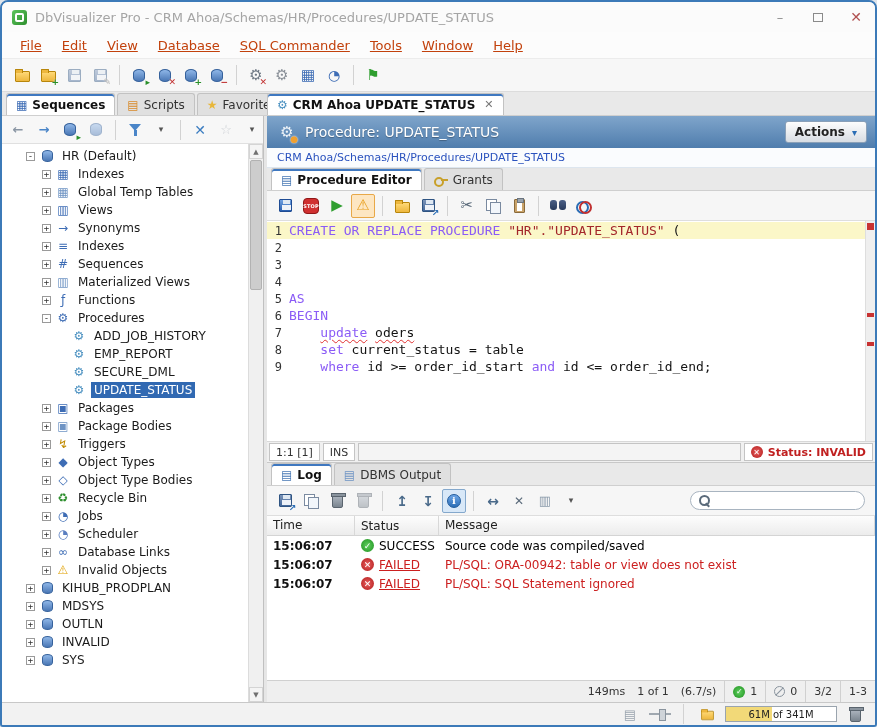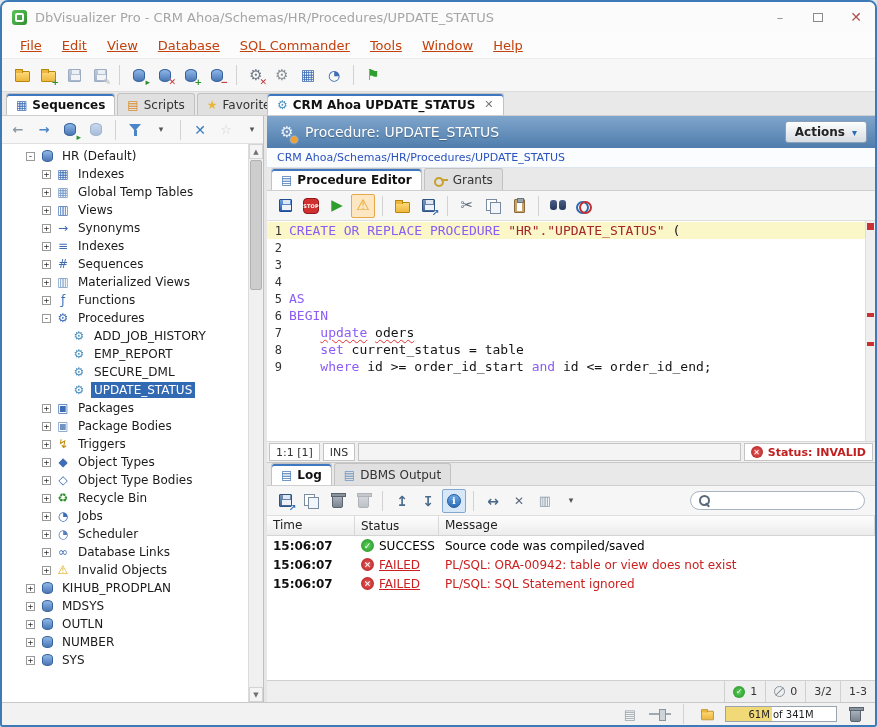--- a/index.html
+++ b/index.html
@@ -492,21 +492,21 @@
               <span class="ticon">
                 <i class="ic-db ic-db-sm"></i>
               </span>
               <span class="tlabel">OUTLN</span>
             </div>
             <div class="trow" style="padding-left: 24px;">
               <span class="texp">+</span>
               <span class="ticon">
                 <i class="ic-db ic-db-sm"></i>
               </span>
-              <span class="tlabel">NUMBER</span>
+              <span class="tlabel">INVALID</span>
             </div>
             <div class="trow" style="padding-left: 24px;">
               <span class="texp">+</span>
               <span class="ticon">
                 <i class="ic-db ic-db-sm"></i>
               </span>
               <span class="tlabel">SYS</span>
             </div>
           </div>
         <div class="scrollbar">
@@ -724,20 +724,25 @@
                 <div class="lc-time">15:06:07</div>
                 <div class="lc-status">
                   <span class="st-fail">✕</span>
                   <span class="failtxt">FAILED</span>
                 </div>
                 <div class="lc-msg msgfail">PL/SQL: SQL Statement ignored</div>
               </div>
             </div>
         </div>
         <div class="lfooter">
+          <div class="fseg first">
+            <span>149ms</span>
+            <span>1 of 1</span>
+            <span>(6.7/s)</span>
+          </div>
           <div class="fseg">
             <span class="st-ok mini">✓</span>
             <span>1</span>
           </div>
           <div class="fseg">
             <span class="st-skip"></span>
             <span>0</span>
           </div>
           <div class="fseg">3/2</div>
           <div class="fseg">1-3</div>

